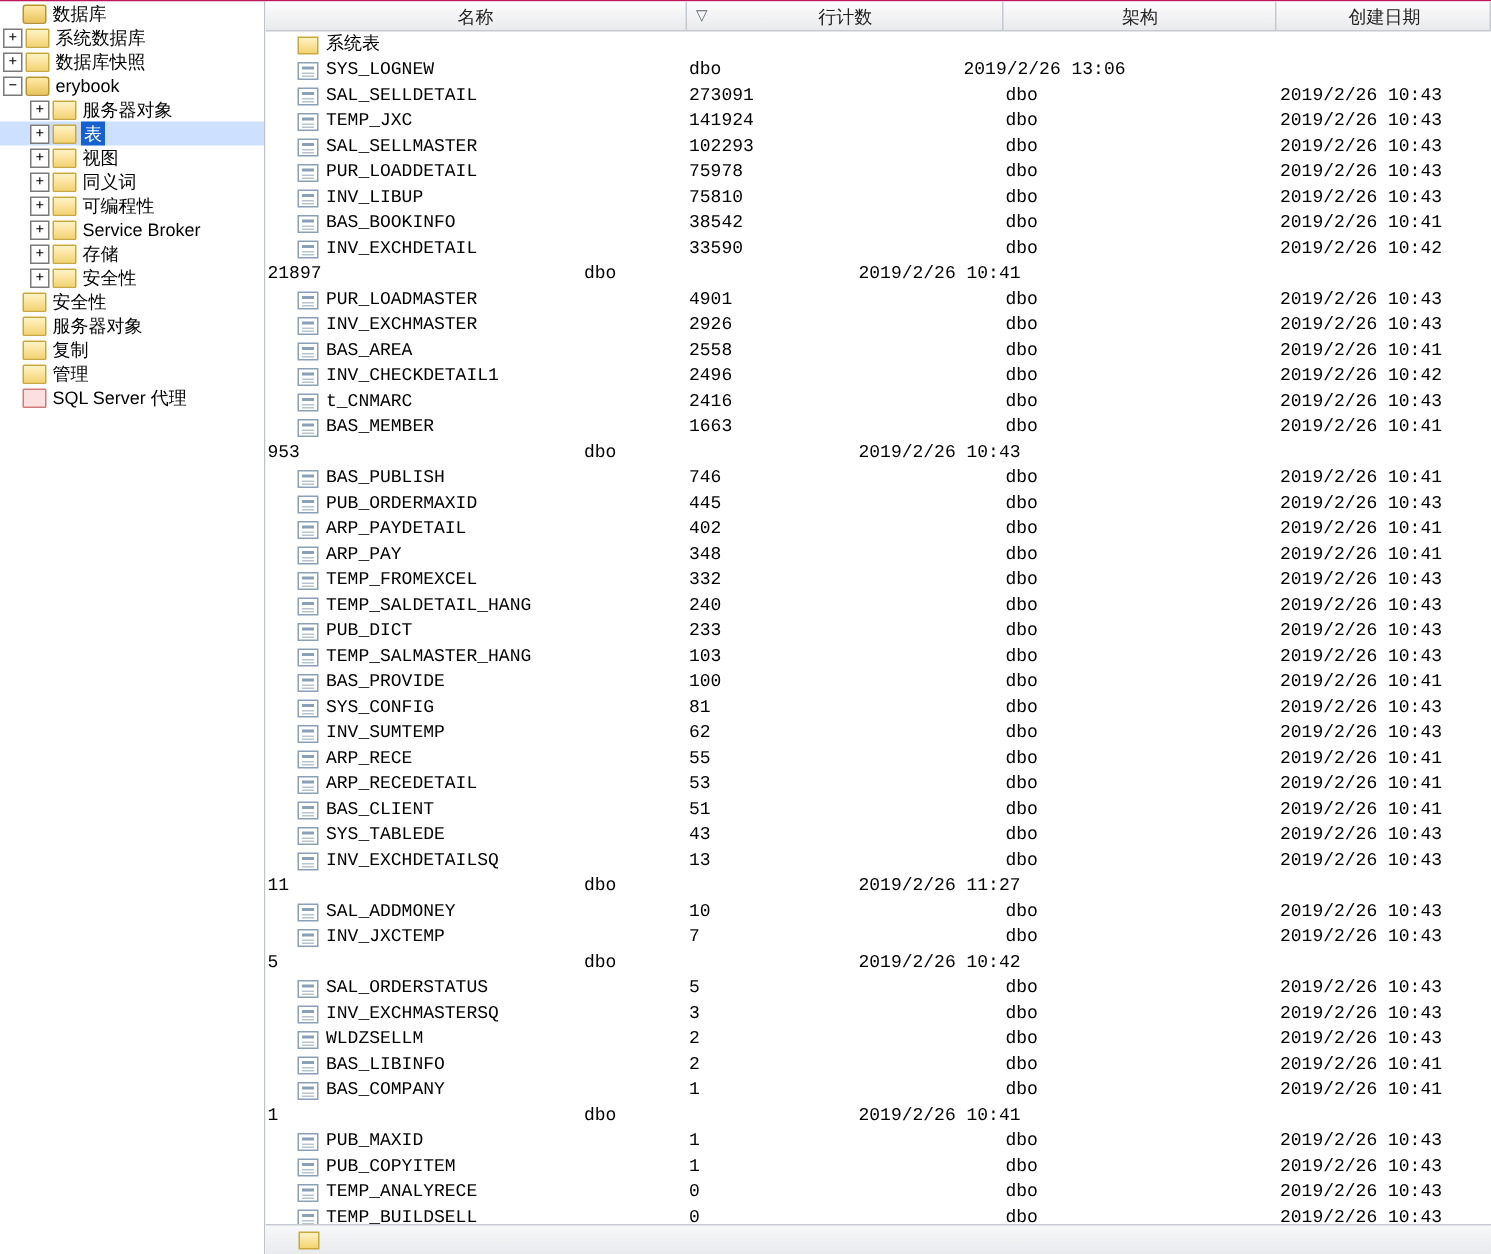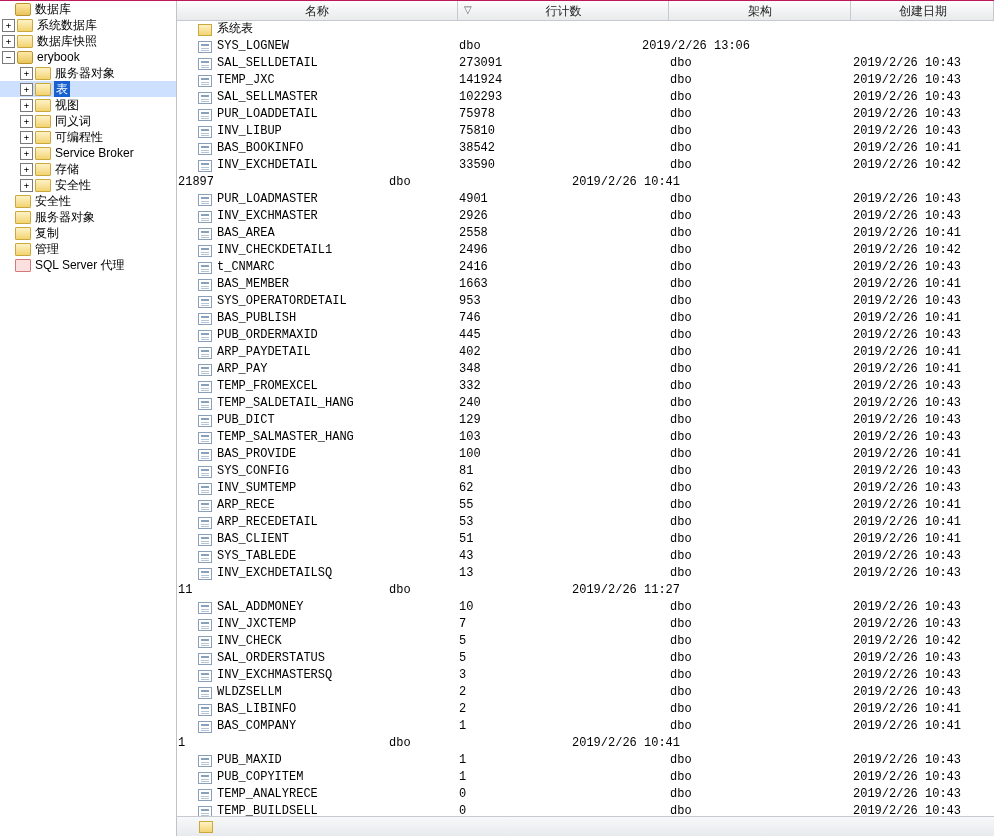--- a/index.html
+++ b/index.html
@@ -305,24 +305,20 @@
         <div class="grid-row" data-interactable="true">
           <div class="gc col-name name">
             <span class="ticon" data-interactable="false"></span>
             <span data-interactable="false">BAS_MEMBER</span>
           </div>
           <div class="gc col-rows"><span data-interactable="false">1663</span></div>
           <div class="gc col-schema"><span data-interactable="false">dbo</span></div>
           <div class="gc col-date"><span data-interactable="false">2019/2/26 10:41</span></div>
         </div>
         <div class="grid-row" data-interactable="true">
-          <div class="gc col-name name">
-            <span class="ticon" data-interactable="false"></span>
-            <span data-interactable="false">SYS_OPERATORDETAIL</span>
-          </div>
           <div class="gc col-rows"><span data-interactable="false">953</span></div>
           <div class="gc col-schema"><span data-interactable="false">dbo</span></div>
           <div class="gc col-date"><span data-interactable="false">2019/2/26 10:43</span></div>
         </div>
         <div class="grid-row" data-interactable="true">
           <div class="gc col-name name">
             <span class="ticon" data-interactable="false"></span>
             <span data-interactable="false">BAS_PUBLISH</span>
           </div>
           <div class="gc col-rows"><span data-interactable="false">746</span></div>
@@ -372,21 +368,21 @@
           </div>
           <div class="gc col-rows"><span data-interactable="false">240</span></div>
           <div class="gc col-schema"><span data-interactable="false">dbo</span></div>
           <div class="gc col-date"><span data-interactable="false">2019/2/26 10:43</span></div>
         </div>
         <div class="grid-row" data-interactable="true">
           <div class="gc col-name name">
             <span class="ticon" data-interactable="false"></span>
             <span data-interactable="false">PUB_DICT</span>
           </div>
-          <div class="gc col-rows"><span data-interactable="false">129</span></div>
+          <div class="gc col-rows"><span data-interactable="false">233</span></div>
           <div class="gc col-schema"><span data-interactable="false">dbo</span></div>
           <div class="gc col-date"><span data-interactable="false">2019/2/26 10:43</span></div>
         </div>
         <div class="grid-row" data-interactable="true">
           <div class="gc col-name name">
             <span class="ticon" data-interactable="false"></span>
             <span data-interactable="false">TEMP_SALMASTER_HANG</span>
           </div>
           <div class="gc col-rows"><span data-interactable="false">103</span></div>
           <div class="gc col-schema"><span data-interactable="false">dbo</span></div>
@@ -481,24 +477,20 @@
         <div class="grid-row" data-interactable="true">
           <div class="gc col-name name">
             <span class="ticon" data-interactable="false"></span>
             <span data-interactable="false">INV_JXCTEMP</span>
           </div>
           <div class="gc col-rows"><span data-interactable="false">7</span></div>
           <div class="gc col-schema"><span data-interactable="false">dbo</span></div>
           <div class="gc col-date"><span data-interactable="false">2019/2/26 10:43</span></div>
         </div>
         <div class="grid-row" data-interactable="true">
-          <div class="gc col-name name">
-            <span class="ticon" data-interactable="false"></span>
-            <span data-interactable="false">INV_CHECK</span>
-          </div>
           <div class="gc col-rows"><span data-interactable="false">5</span></div>
           <div class="gc col-schema"><span data-interactable="false">dbo</span></div>
           <div class="gc col-date"><span data-interactable="false">2019/2/26 10:42</span></div>
         </div>
         <div class="grid-row" data-interactable="true">
           <div class="gc col-name name">
             <span class="ticon" data-interactable="false"></span>
             <span data-interactable="false">SAL_ORDERSTATUS</span>
           </div>
           <div class="gc col-rows"><span data-interactable="false">5</span></div>

